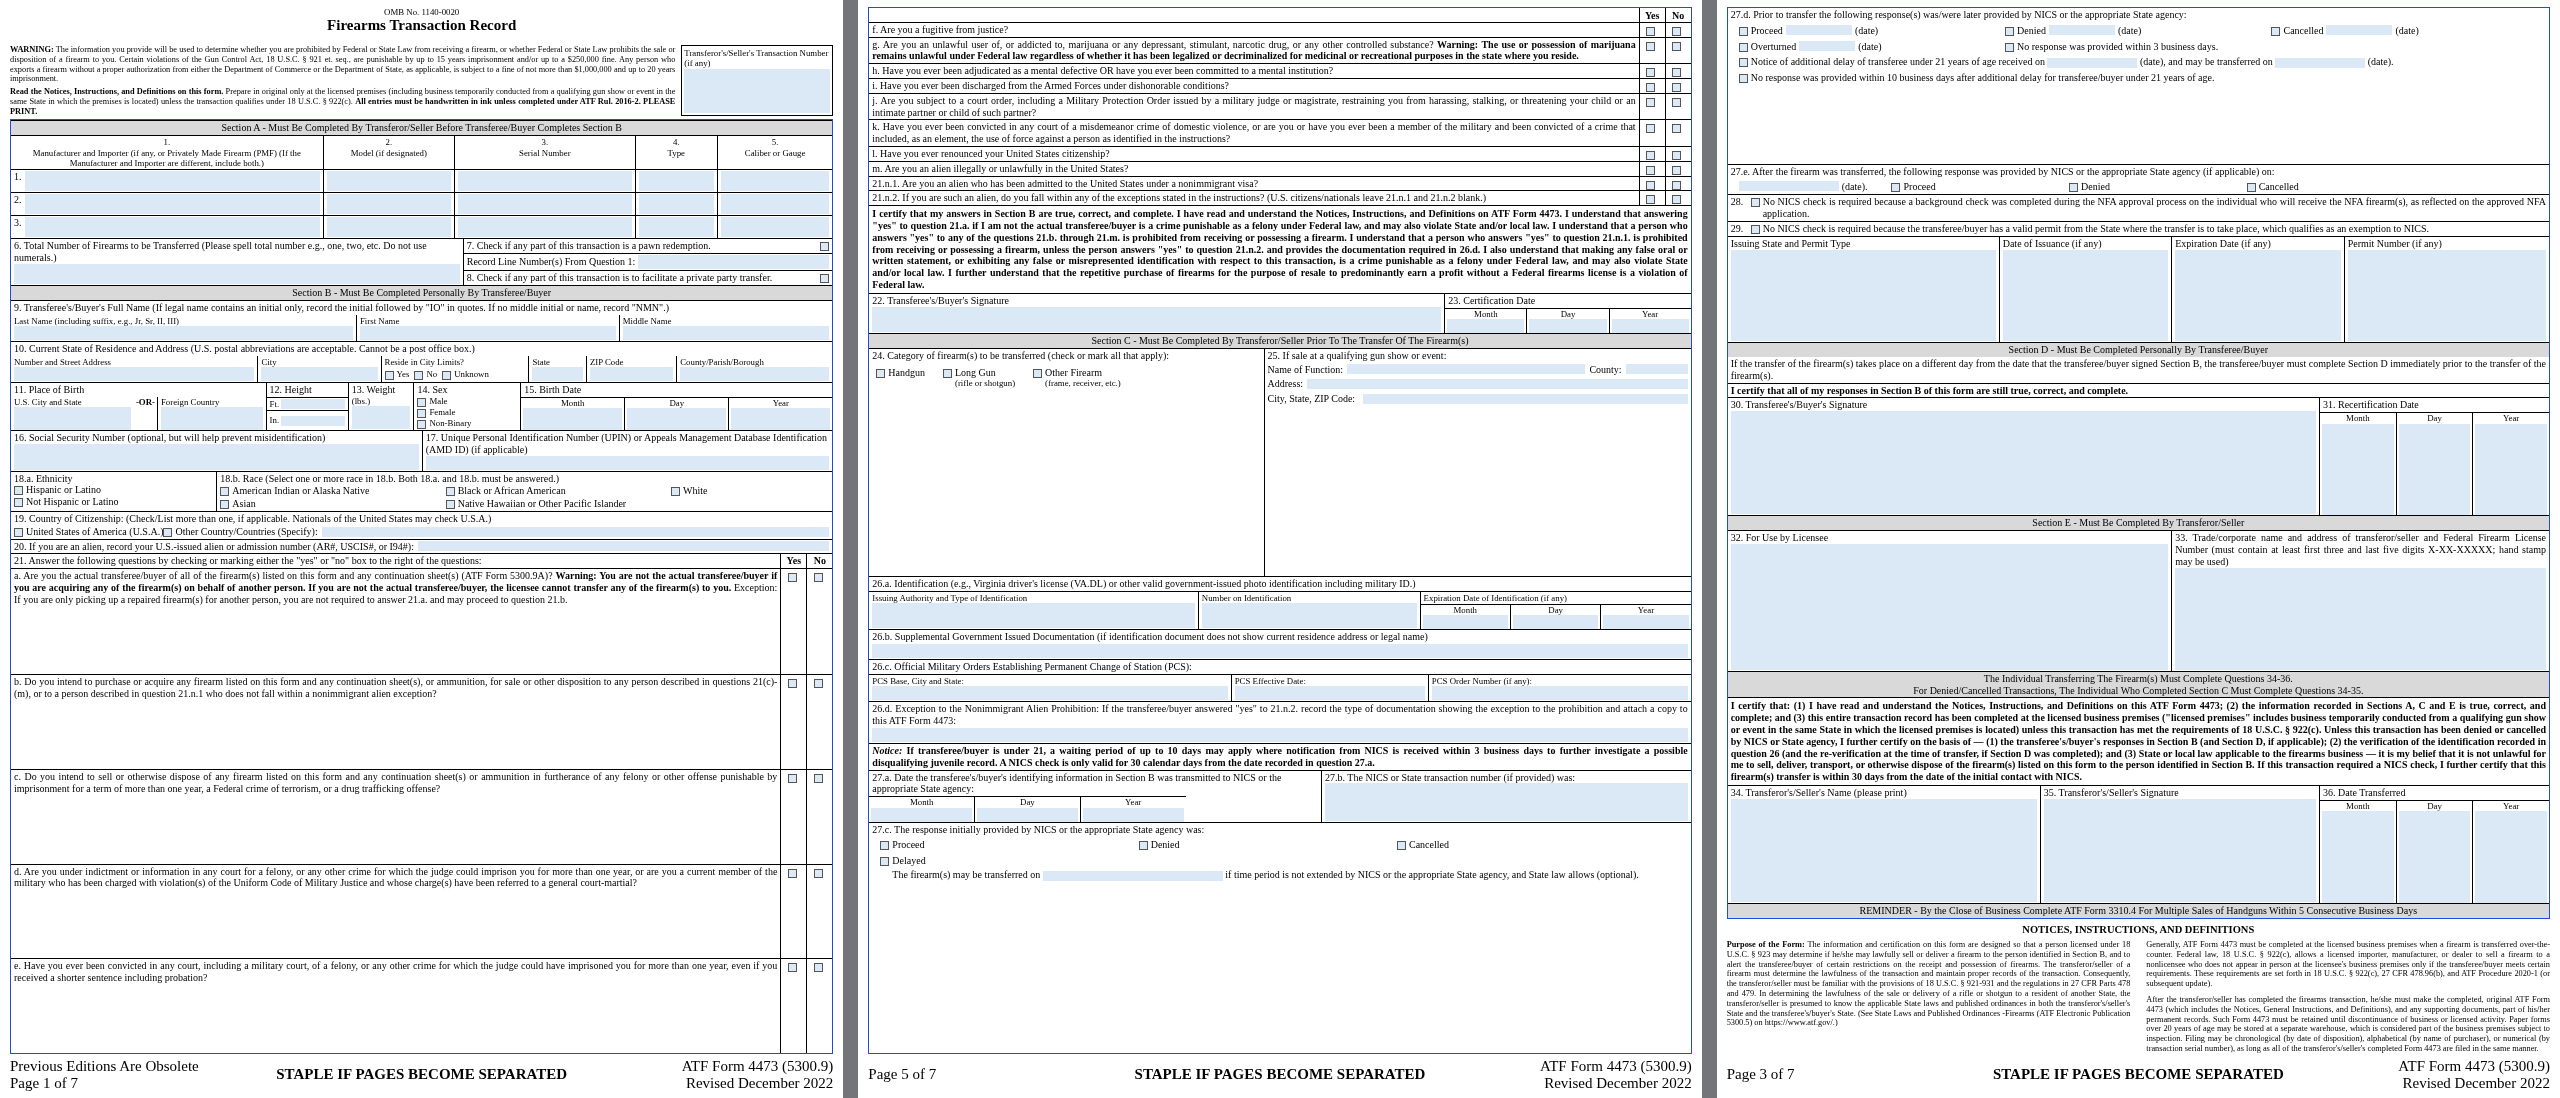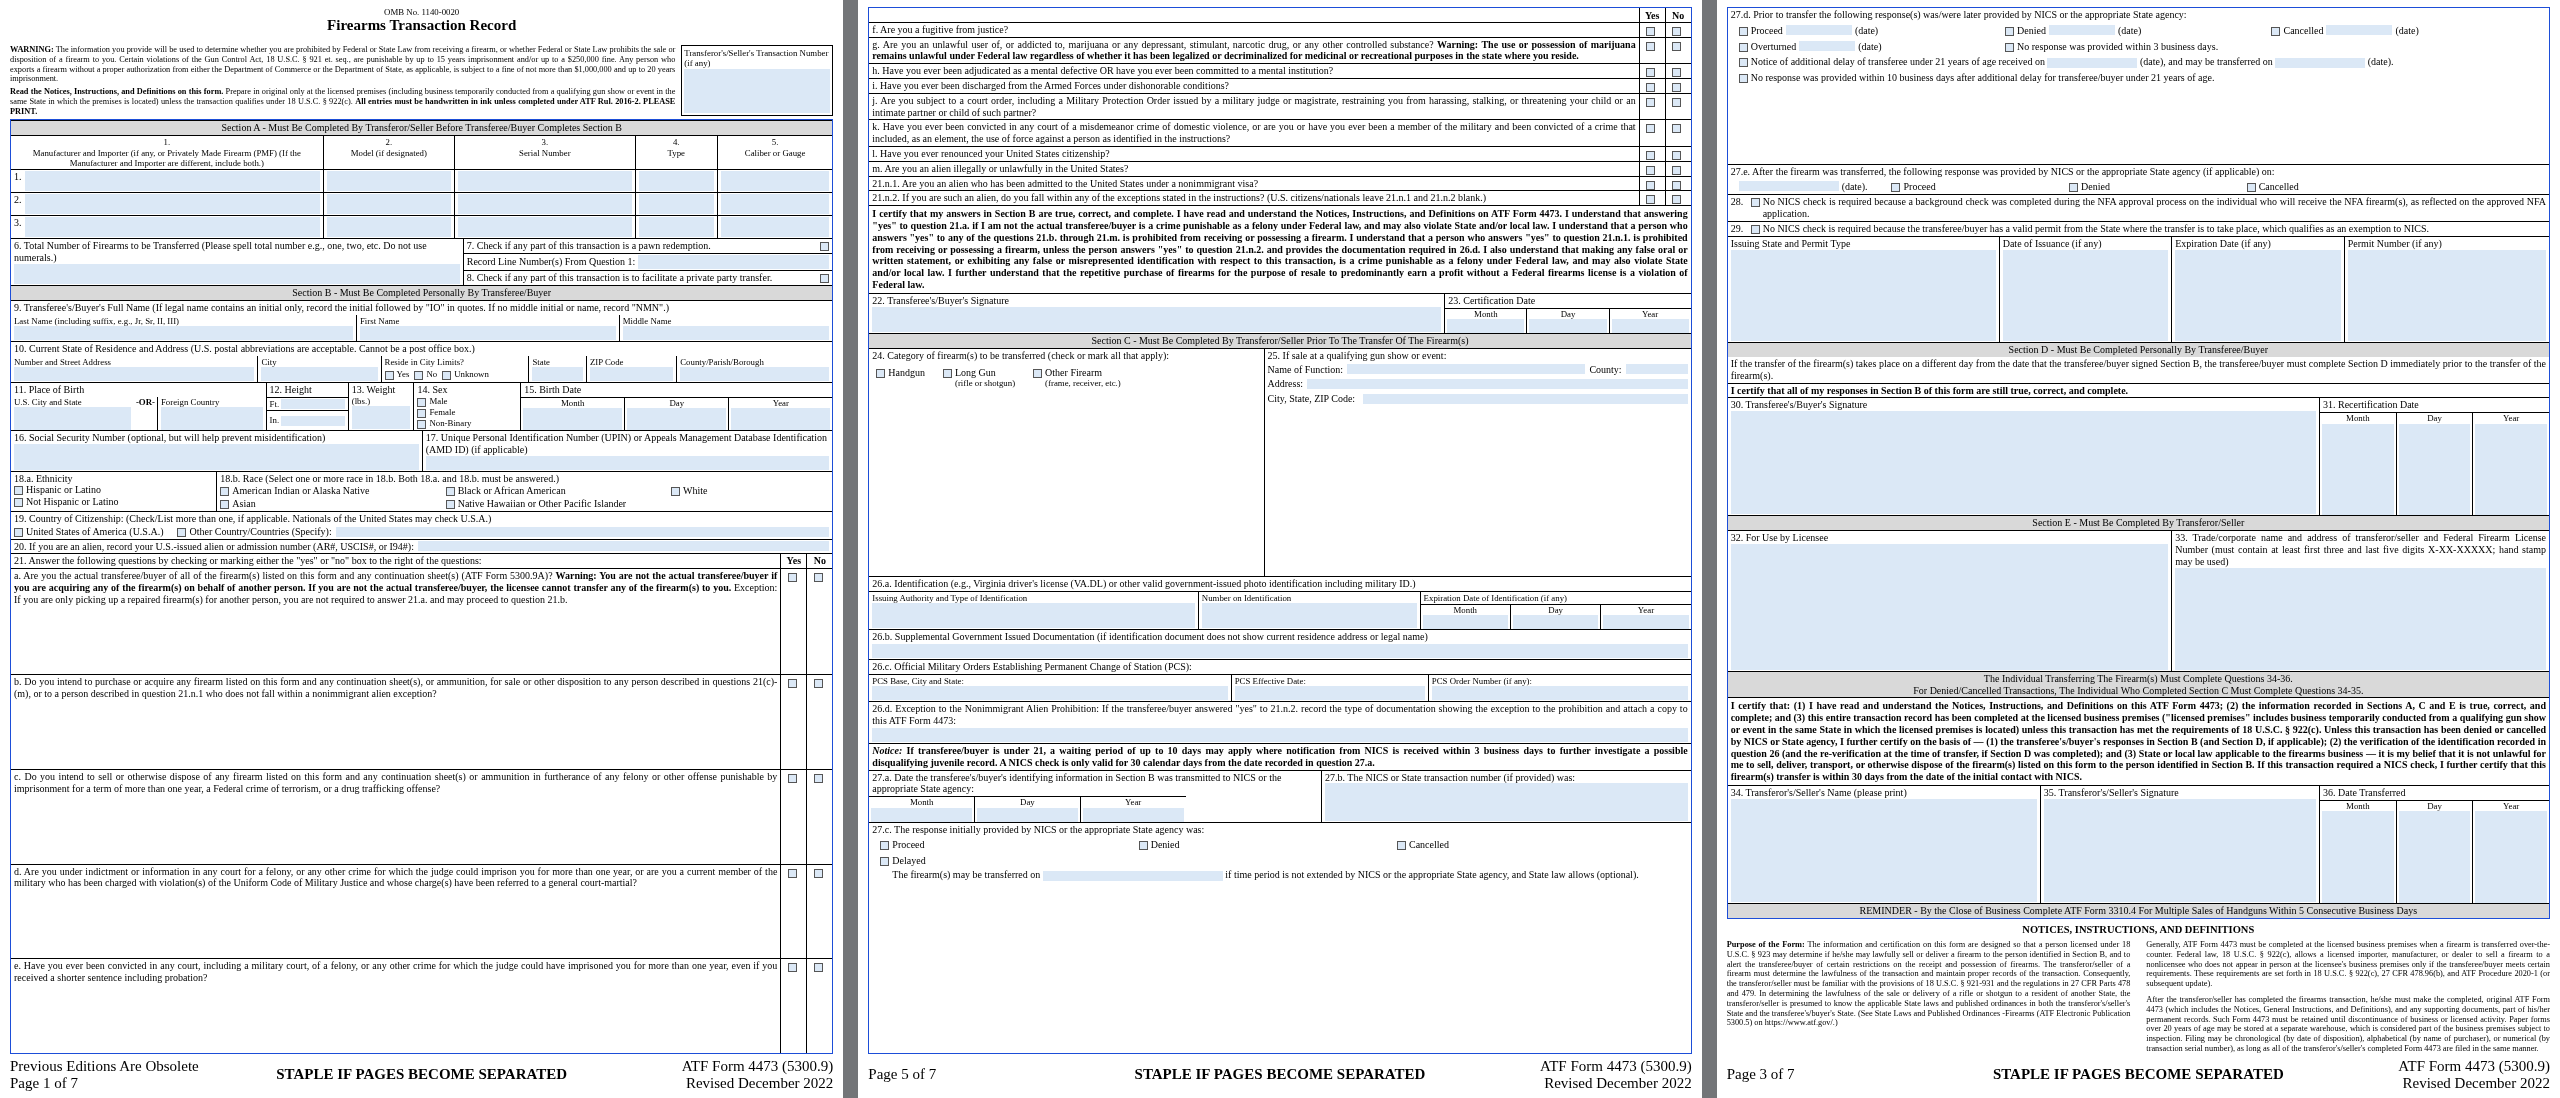--- a/index.html
+++ b/index.html
@@ -353,21 +353,21 @@
             <div class="opt" style="flex:1">
                 <span class="cb"></span>
                 <span>Native Hawaiian or Other Pacific Islander</span>
               </div>
           </div>
         </div>
       </div>
 
       <div class="r col" style="padding:1px 3px">
         <div>19.  Country of Citizenship:  (Check/List more than one, if applicable.  Nationals of the United States may check U.S.A.)</div>
-        <div style="display:flex;gap:14px;margin-top:1px">
+        <div style="display:flex;margin-top:1px">
           <span class="opt">
               <span class="cb"></span>
               <span>United States of America (U.S.A.)</span>
             </span>
           <span class="opt" style="flex:1;align-items:center">
               <span class="cb"></span>
               <span>Other Country/Countries (Specify):</span>
               <span class="ifill g" style="margin-left:4px"></span>
             </span>
         </div>

